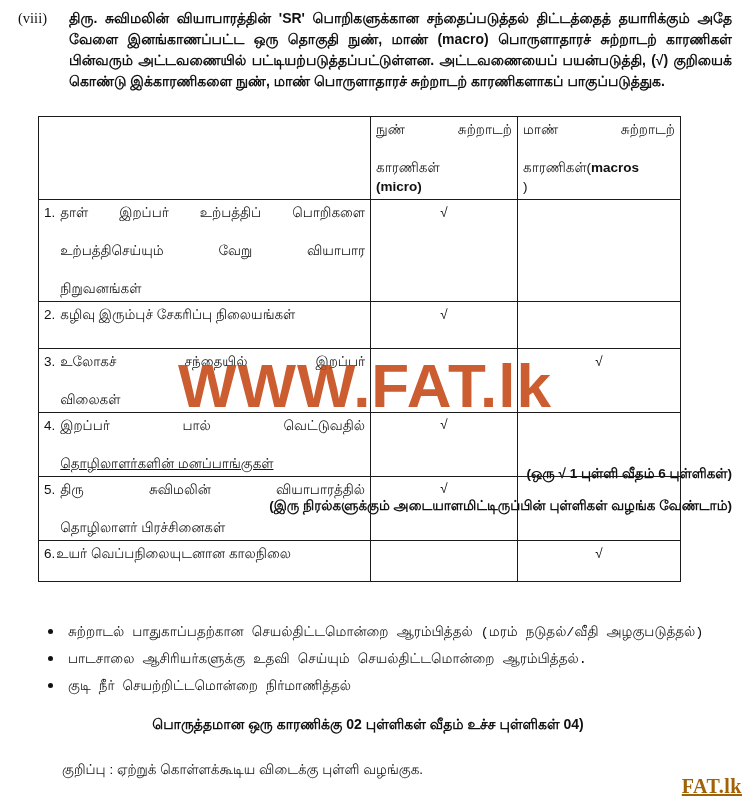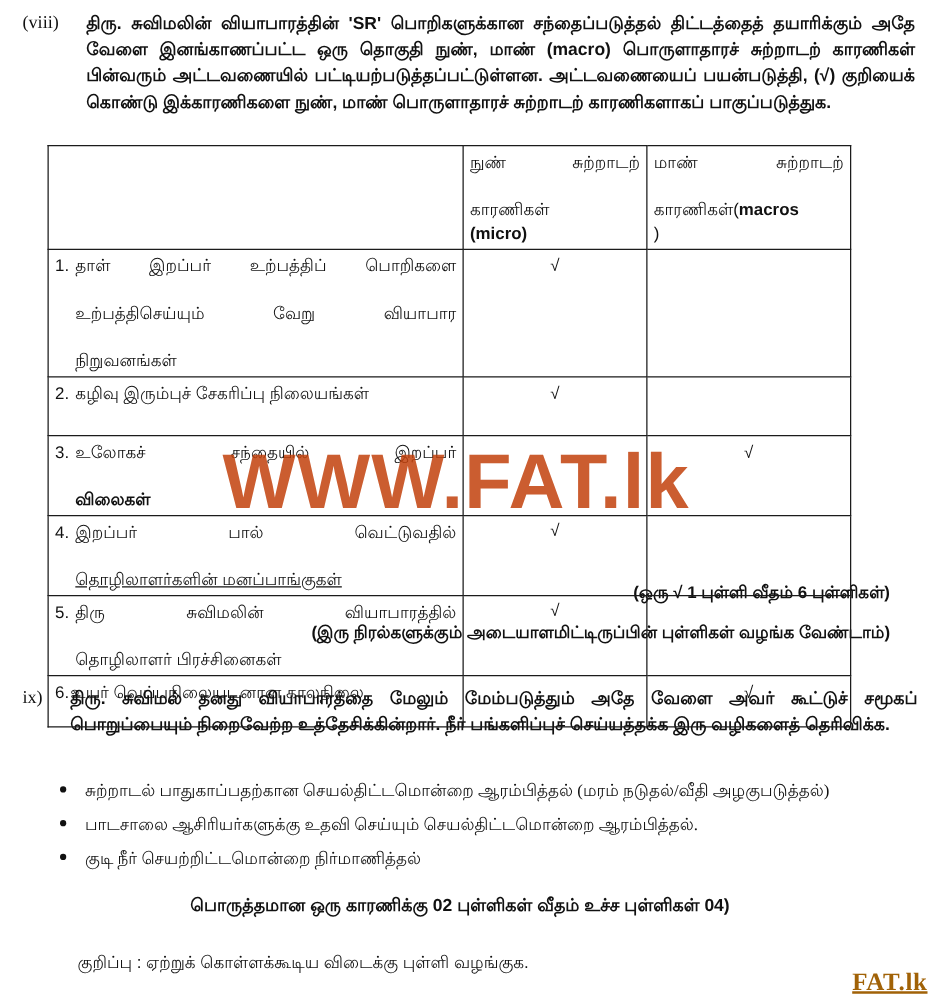--- a/index.html
+++ b/index.html
@@ -155,20 +155,21 @@
   
   .note-right {
     position: absolute;
     left: 38px;
     width: 674px;
     text-align: right;
     font-family: "Liberation Sans", "DejaVu Sans", sans-serif;
     font-size: 13.5px;
     font-weight: bold;
     z-index: 2;
+    padding-left: 20px;
   }
   .note-a { top: 466px; }
   .note-b { top: 498px; }
 
   
   .q2-block {
     position: absolute;
     left: 18px;
     top: 548px;
     width: 716px;
@@ -183,21 +184,21 @@
     width: 694px;
     margin: 0;
     padding: 0;
     list-style: none;
     z-index: 2;
   }
   .bullets li {
     position: relative;
     padding-left: 28px;
     margin-bottom: 6px;
-    font-family: Liberation Serif, serif;
+    font-family: Liberation Mono, monospace;
     font-size: 13.5px;
     line-height: 21px;
     text-align: justify;
     text-justify: inter-word;
   }
   .bullets li .dot {
     position: absolute;
     left: 8px;
     top: 7px;
     width: 5px;
@@ -310,21 +311,21 @@
           <td class="item" style="height:36px;">
             <div class="itemrow">
               <span class="num">3.</span>
               <span class="txt">
                 <span style="display:block;text-align:justify;">
                   <span>உலோகச்</span>
                   <span>சந்தையில்</span>
                   <span>இறப்பர்</span>
                   <span style="display:inline-block;width:100%;"></span>
                 </span>
-                <span style="display:block;font-weight:bold;">விலைகள்</span>
+                <span style="display:block;">விலைகள்</span>
               </span>
             </div>
           </td>
           <td class="mark"></td>
           <td class="mark">√</td>
         </tr>
 
         <tr>
           <td class="item">
             <div class="itemrow">
@@ -374,26 +375,20 @@
           <td class="mark">√</td>
         </tr>
 
       </tbody>
     </table>
   </div>
 
   <div class="note-right note-a">(ஒரு √ 1 புள்ளி வீதம் 6 புள்ளிகள்)</div>
   <div class="note-right note-b">(இரு நிரல்களுக்கும் அடையாளமிட்டிருப்பின் புள்ளிகள் வழங்க வேண்டாம்)</div>
 
-  <div class="q2-block">
-    <div class="q-row">
-      <div class="q-label">ix)</div>
-      <div class="q-body">திரு. சுவிமல் தனது வியாபாரத்தை மேலும் மேம்படுத்தும் அதே வேளை அவர் கூட்டுச் சமூகப் பொறுப்பையும் நிறைவேற்ற உத்தேசிக்கின்றார். நீர் பங்களிப்புச் செய்யத்தக்க இரு வழிகளைத் தெரிவிக்க.</div>
-    </div>
-  </div>
 
   <ul class="bullets">
     <li>
       <span class="dot"></span>
       <span>சுற்றாடல் பாதுகாப்பதற்கான செயல்திட்டமொன்றை ஆரம்பித்தல் (மரம் நடுதல்/வீதி அழகுபடுத்தல்)</span>
     </li>
     <li>
       <span class="dot"></span>
       <span>பாடசாலை ஆசிரியர்களுக்கு உதவி செய்யும் செயல்திட்டமொன்றை ஆரம்பித்தல்.</span>
     </li>

